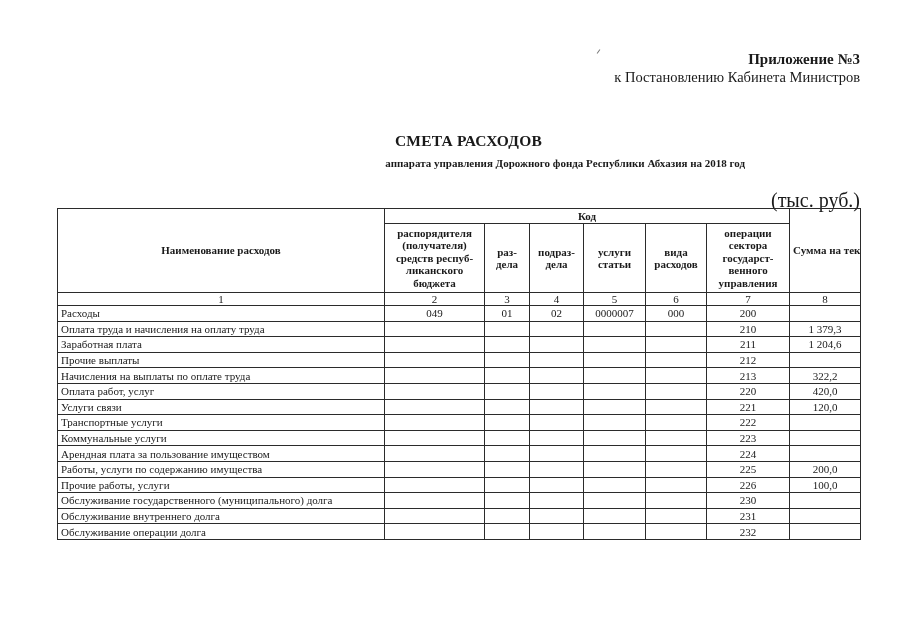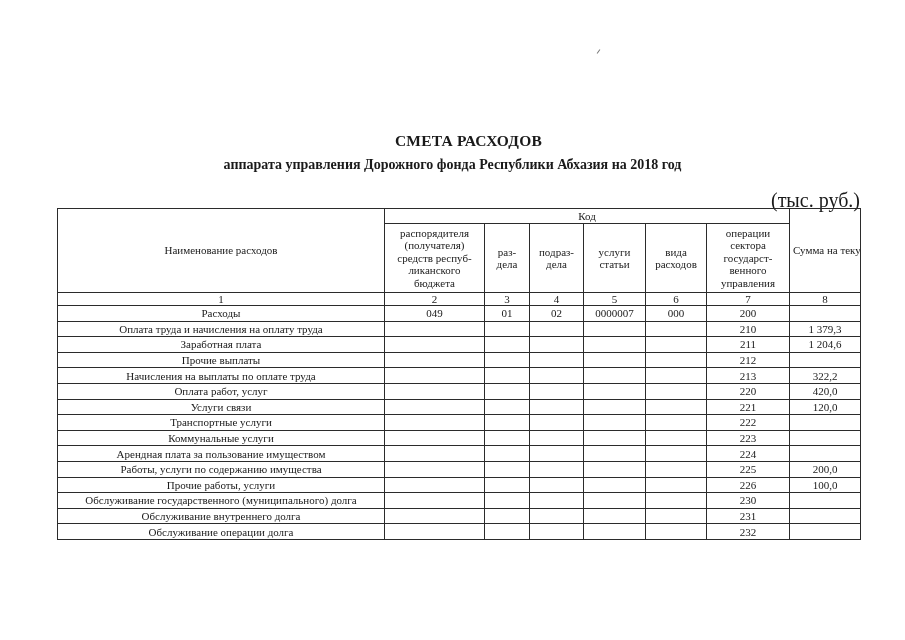--- a/index.html
+++ b/index.html
@@ -15,51 +15,53 @@
     .appendix .num { font-weight: bold; font-size: 15px; }
     .tick-mark {
       position: absolute; left: 598px; top: 49px; width: 1px; height: 5px;
       background: #777; transform: rotate(35deg);
     }
     .title {
       position: absolute; left: 16px; width: 905px; top: 132px; text-align: center;
       font-weight: bold; font-size: 15.5px; letter-spacing: 0.2px;
     }
     .subtitle {
-      position: absolute; left: 0; width: 905px; top: 157px; text-align: center;
-      font-weight: bold; font-size: 14px;
+      position: absolute; left: 0; width: 745px; top: 157px; text-align: right;
+      font-weight: bold; font-size: 11px;
     }
     .units {
       position: absolute; right: 45px; top: 189px; font-size: 20px;
     }
     table.smeta {
       position: absolute; left: 57px; top: 208px;
       border-collapse: collapse; table-layout: fixed; width: 803px;
       font-size: 11px;
     }
     table.smeta td, table.smeta th {
       border: 1px solid #2b2b2b; padding: 0 3px; overflow: hidden; white-space: nowrap;
     }
     table.smeta th {
-      font-weight: normal; text-align: center; font-size: 11px; line-height: 12.4px;
+      font-weight: bold; text-align: center; font-size: 11px; line-height: 12.4px;
     }
     tr.kod-row th { height: 14px; }
     tr.head-row th { height: 68px; white-space: normal; }
     tr.colnum-row td { height: 12px; text-align: center; line-height: 12px; font-size: 11px; }
     tbody tr td { height: 14.6px; line-height: 14px; }
     td.c { text-align: center; }
-    td.name { text-align: center; padding-left: 3px; margin-left: 11px; }
+    td.name { text-align: left; padding-left: 3px; margin-left: 11px; }
     tr.bold td { font-weight: normal; }
   </style>
 </head>
 <body>
 
 <div class="tick-mark"></div>
 
 <div class="appendix">
+  <div class="num">Приложение №3</div>
+  <div>к Постановлению Кабинета Министров</div>
 </div>
 
 <div class="title">СМЕТА РАСХОДОВ</div>
 <div class="subtitle">аппарата управления Дорожного фонда Республики Абхазия на 2018 год</div>
 <div class="units">(тыс. руб.)</div>
 
 <table class="smeta">
   <colgroup>
     <col style="width:327px">
     <col style="width:100px">

